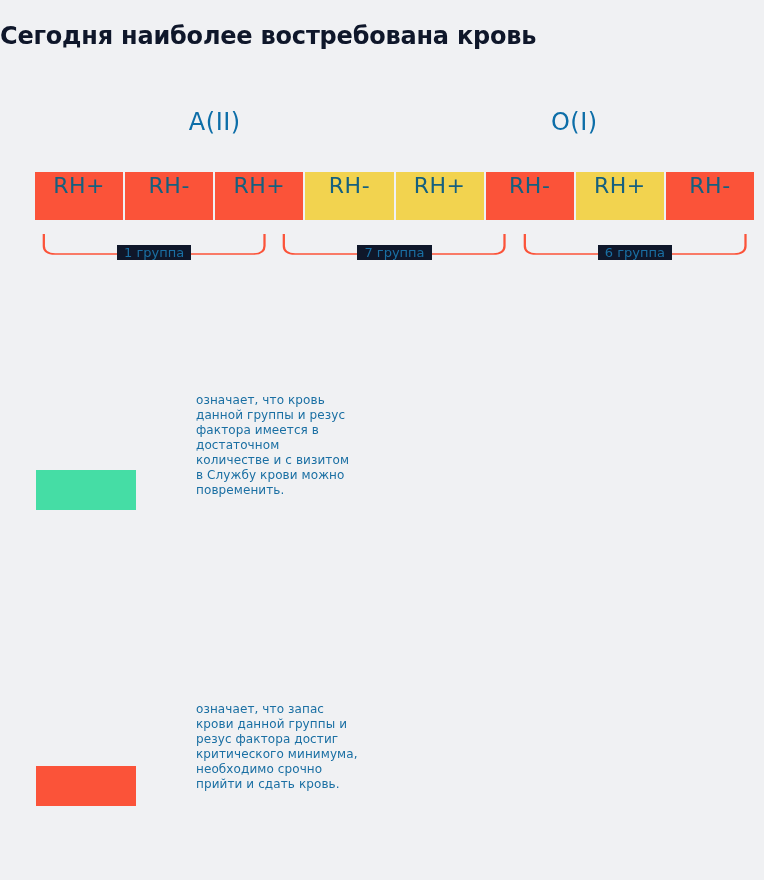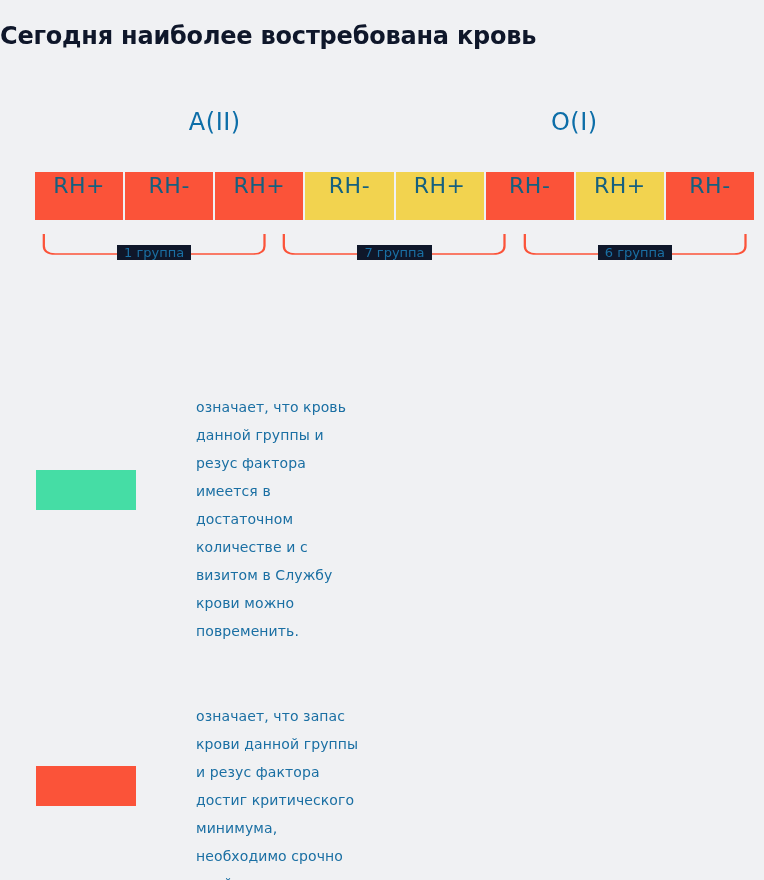--- a/index.html
+++ b/index.html
@@ -131,22 +131,22 @@
   }
   .legend-swatch {
     width: 100px;
     height: 40px;
   }
   .legend-swatch.green  { background: #45dda5; }
   .legend-swatch.red    { background: #fb5339; }
 
   .legend-text {
     position: absolute;
-    font-size: 14px;
-    line-height: 28px;
+    font-size: 12px;
+    line-height: 15px;
     color: #1a6fa3;
     letter-spacing: 0.1px;
   }
 
   
   .legend-col.c-green  .legend-text { left: 196px; width: 160px; top: 33px; }
   .legend-col.c-green  .swatch-wrap { top: 110px; }
 
   .legend-col.c-red    .legend-text { left: 196px; width: 165px; top: 22px; }
   .legend-col.c-red    .swatch-wrap { top: 86px; }

